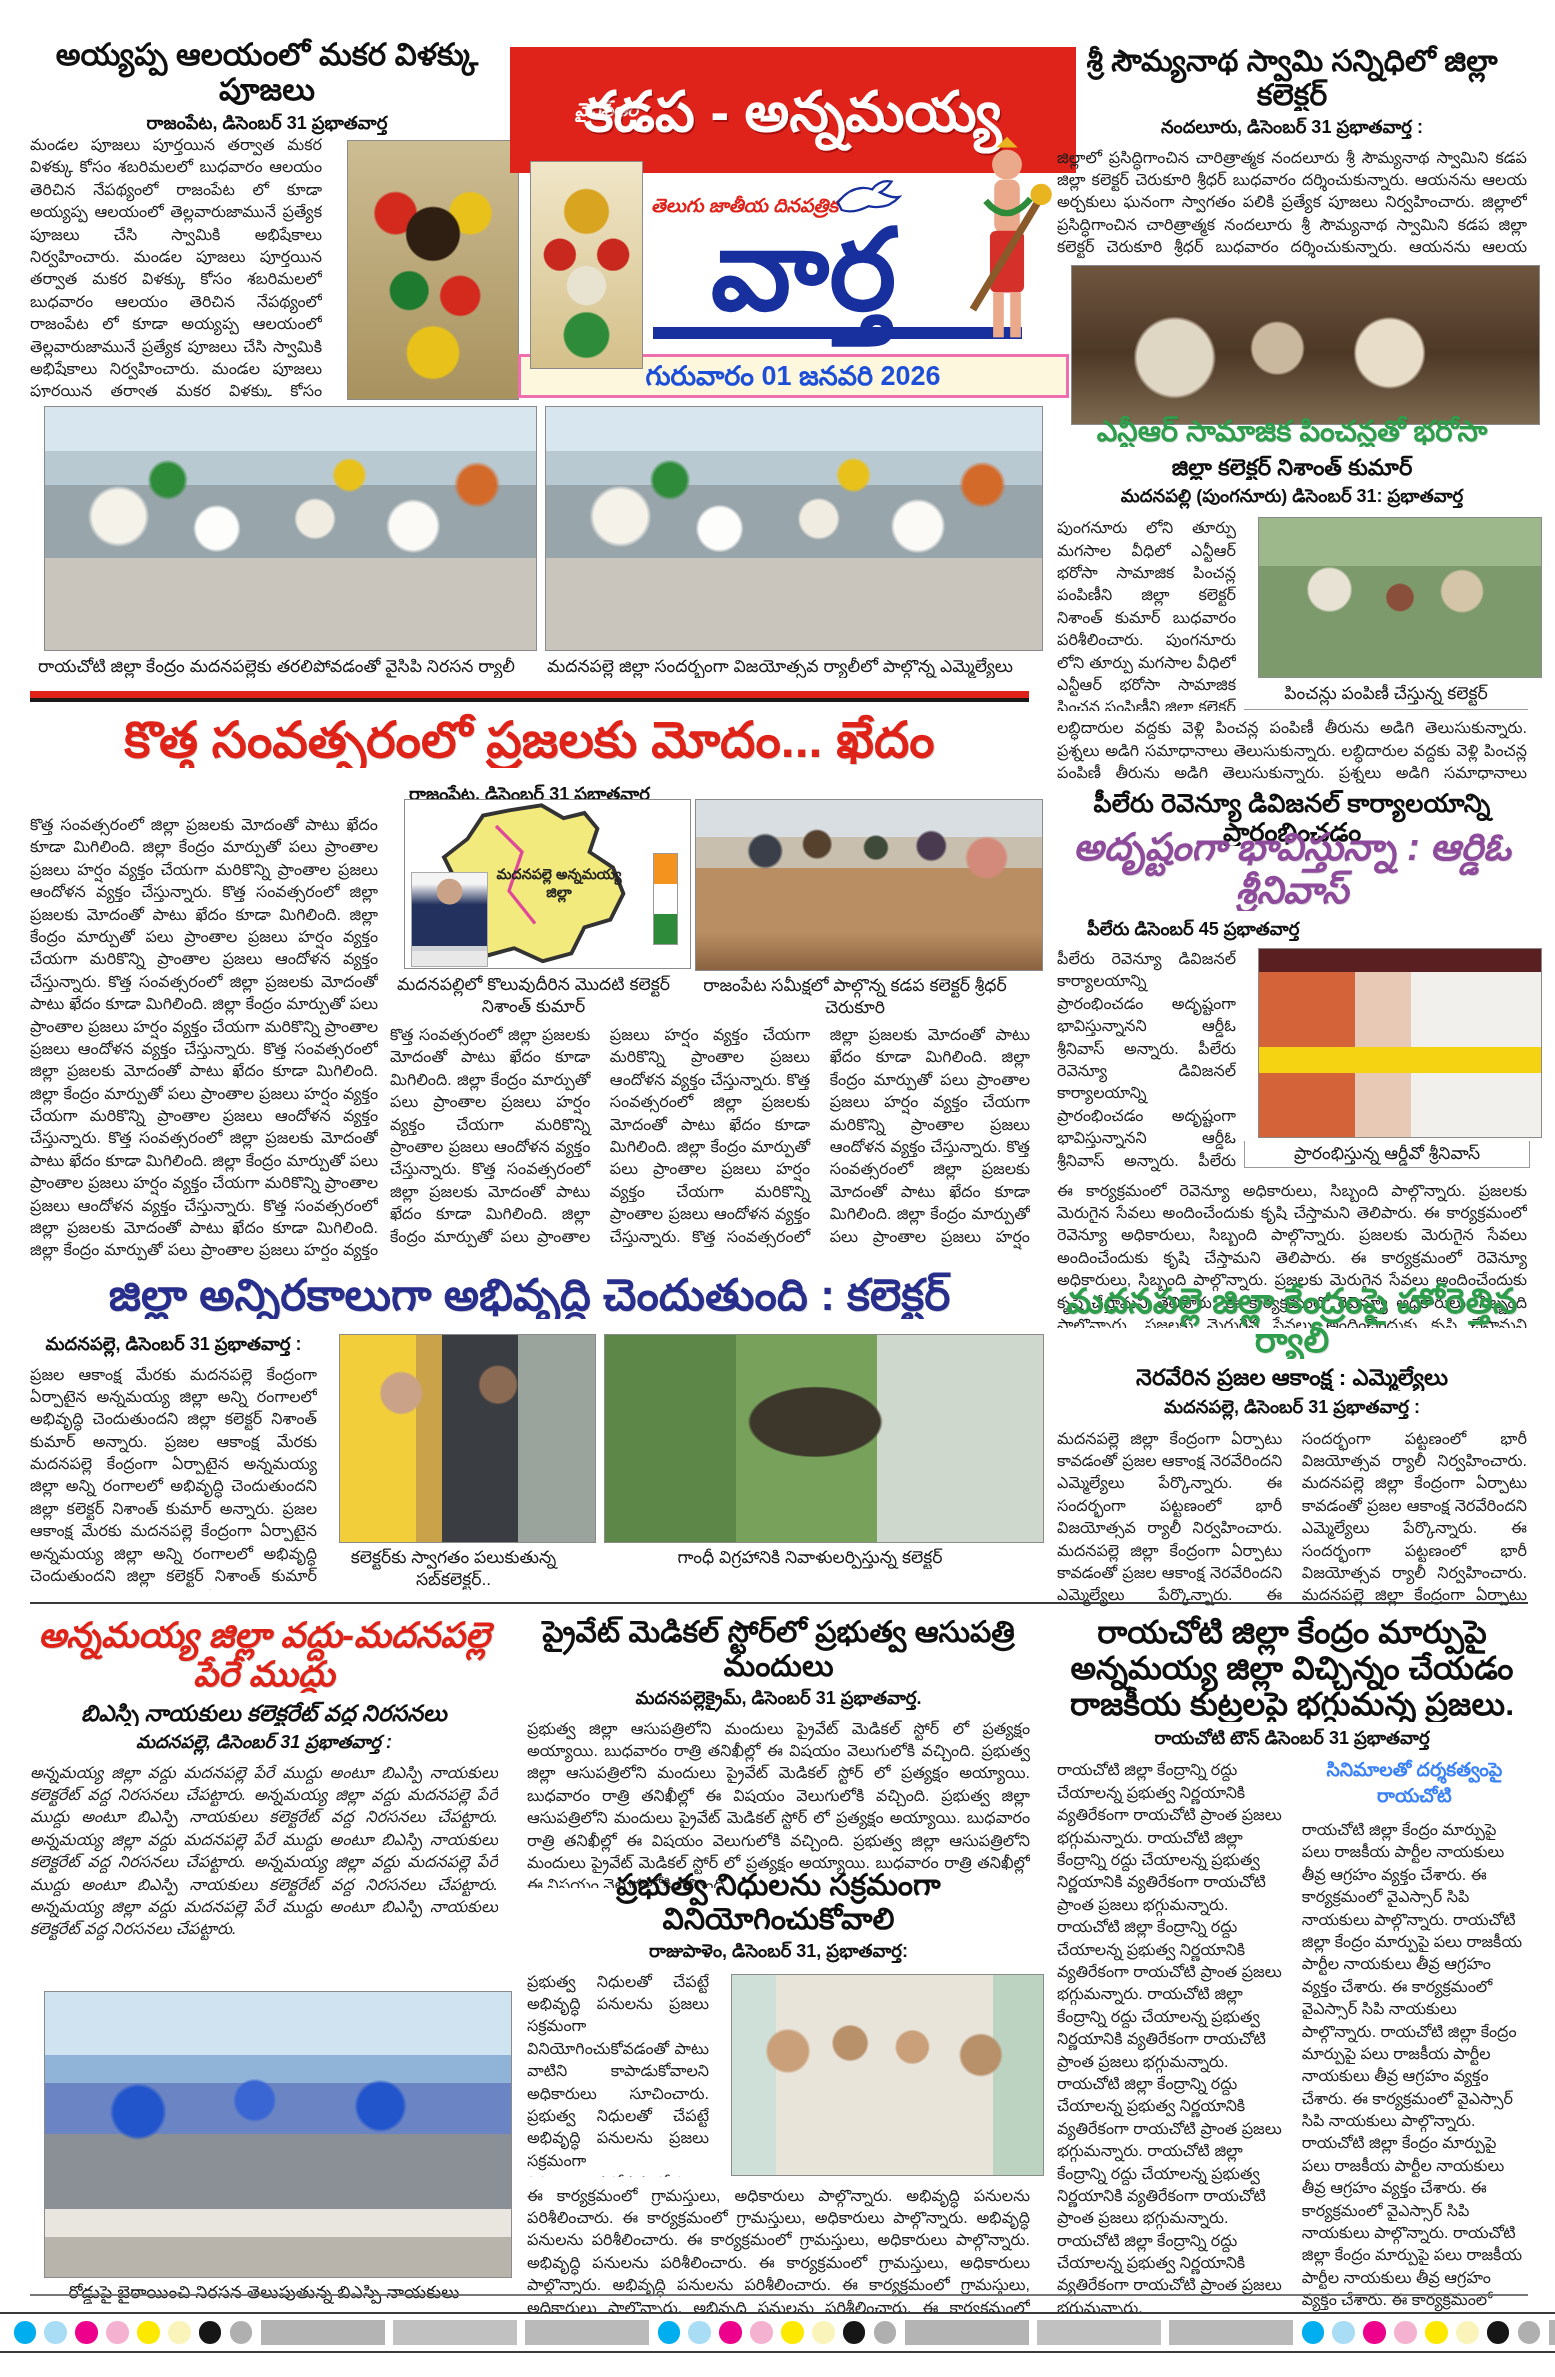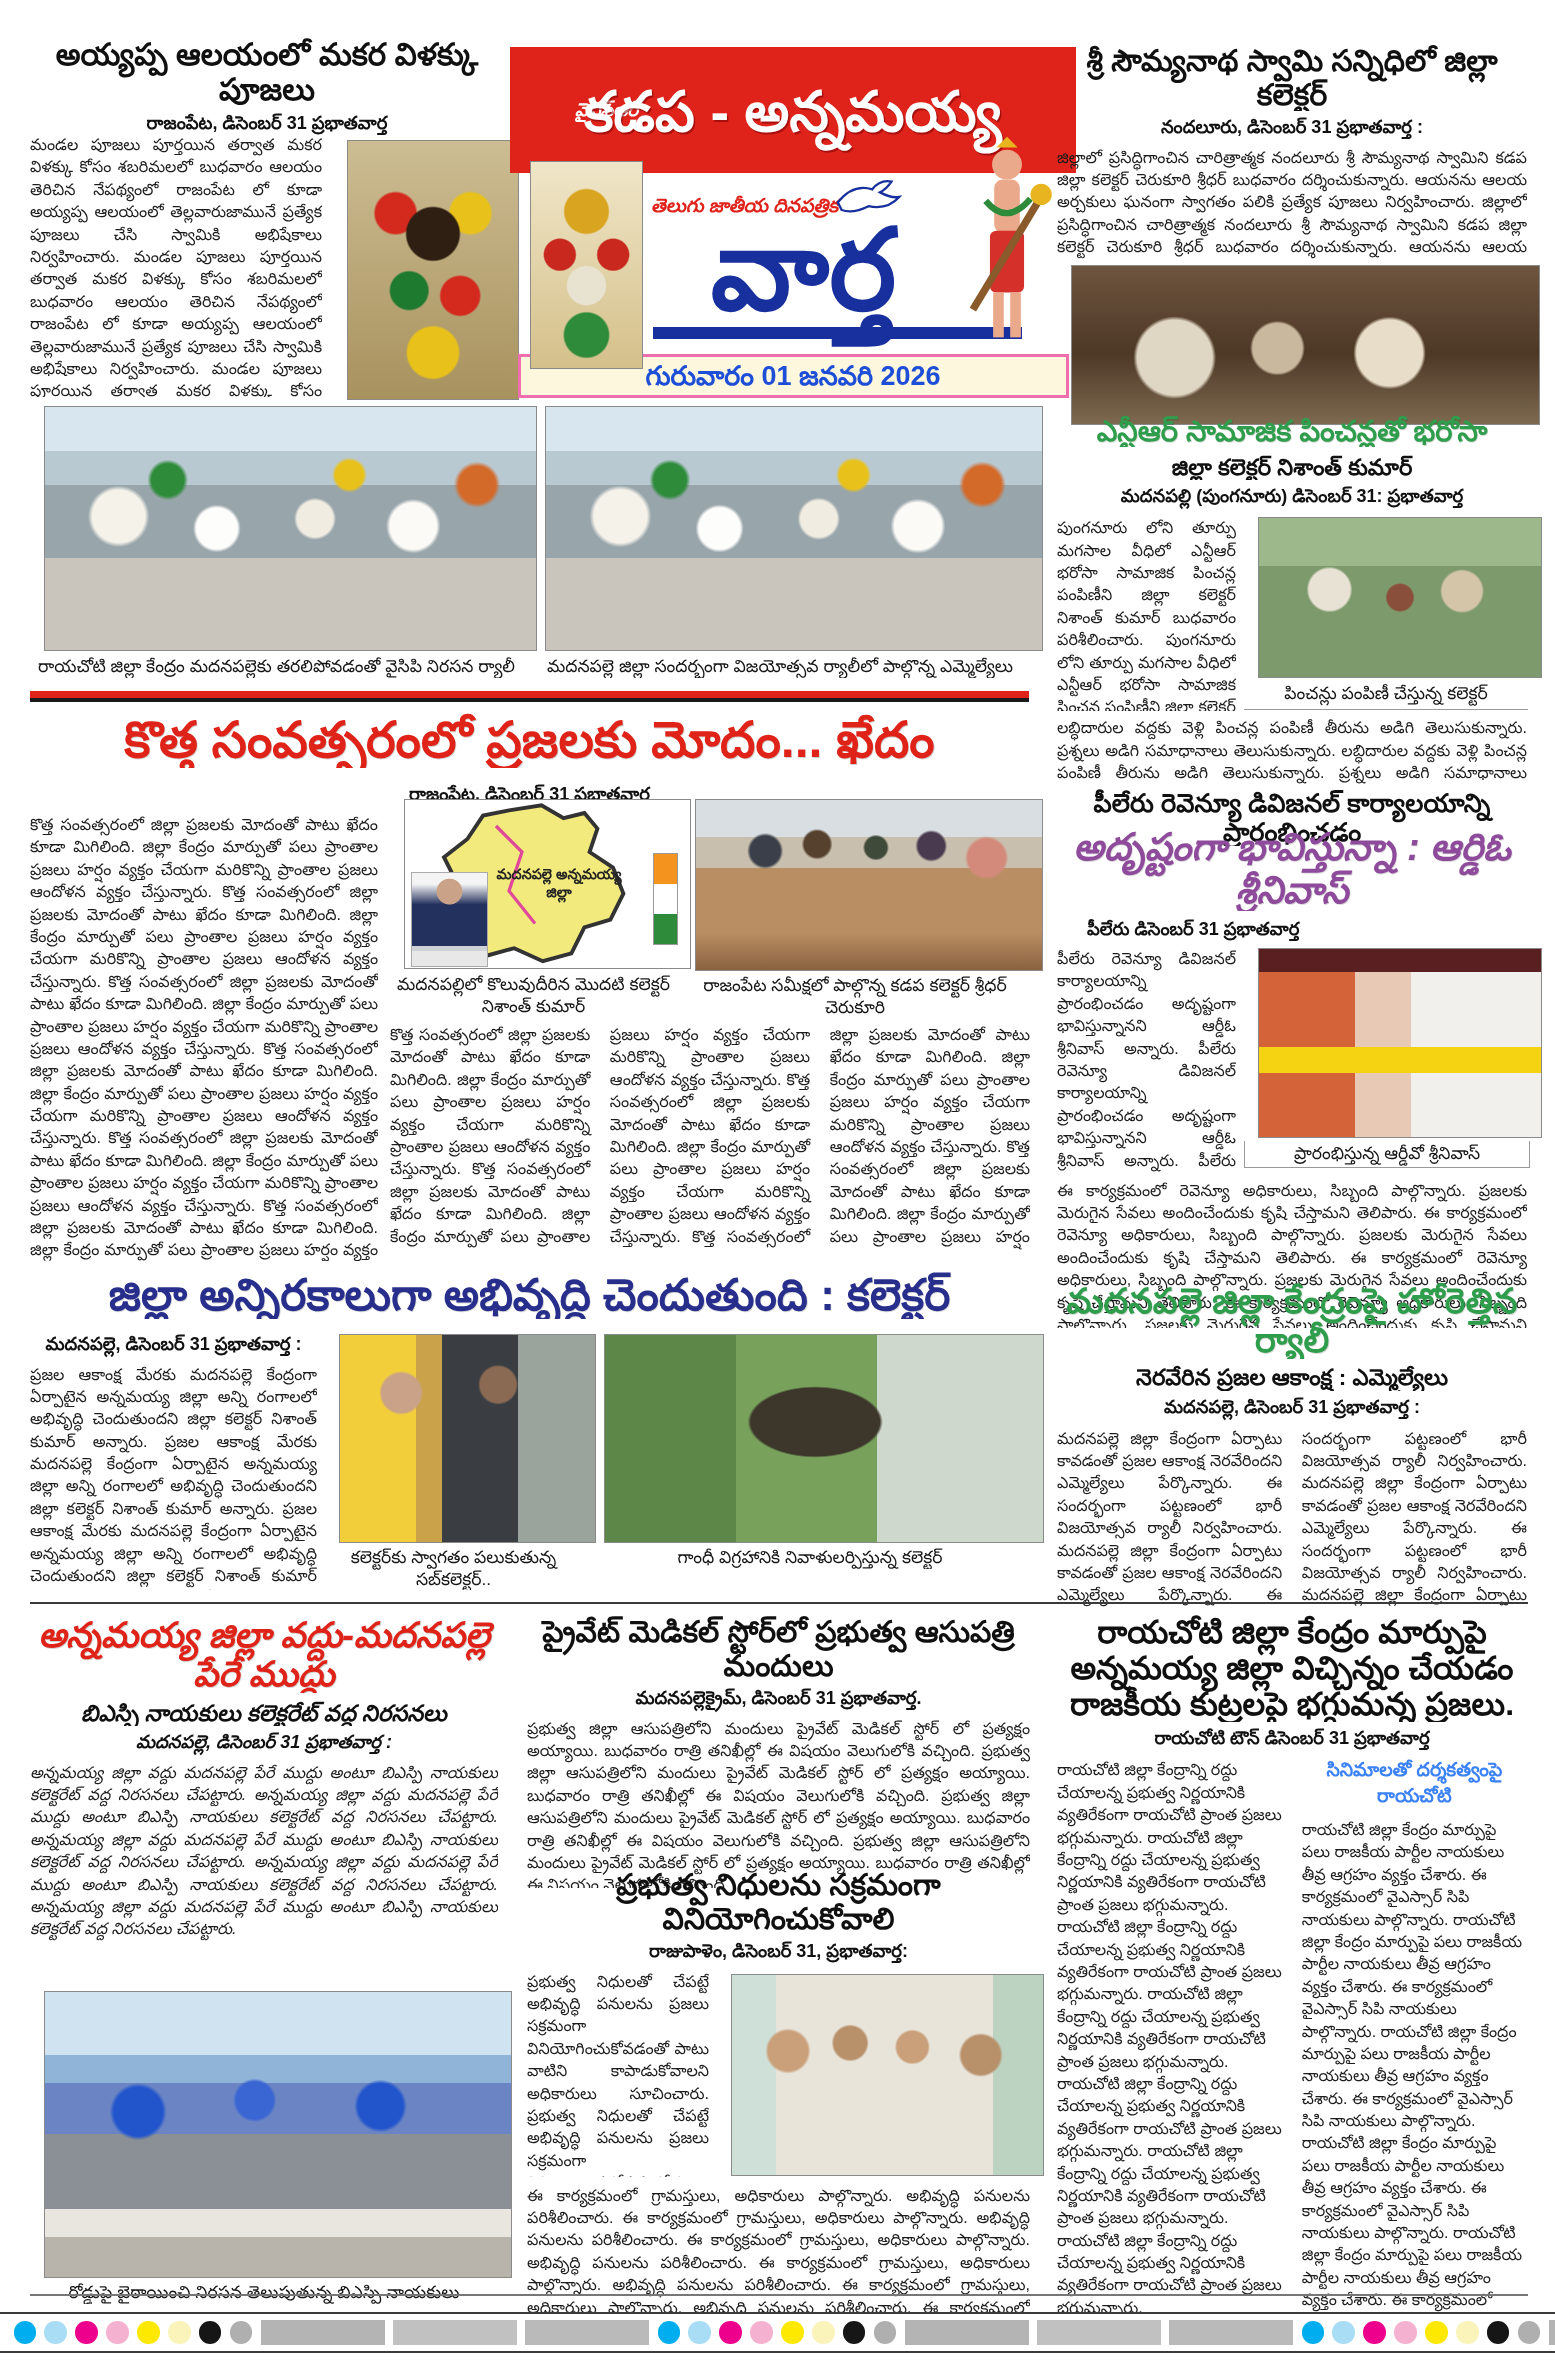--- a/index.html
+++ b/index.html
@@ -181,21 +181,21 @@
       <div class="body" style="position:absolute;left:0;top:0;width:179px;height:194px;">పుంగనూరు లోని తూర్పు మగసాల వీధిలో ఎన్టీఆర్ భరోసా సామాజిక పించన్ల పంపిణీని జిల్లా కలెక్టర్ నిశాంత్ కుమార్ బుధవారం పరిశీలించారు.  పుంగనూరు లోని తూర్పు మగసాల వీధిలో ఎన్టీఆర్ భరోసా సామాజిక పించన్ల పంపిణీని జిల్లా కలెక్టర్ నిశాంత్ కుమార్ బుధవారం పరిశీలించారు.  పుంగనూరు లోని తూర్పు మగసాల వీధిలో ఎన్టీఆర్ భరోసా సామాజిక పించన్ల పంపిణీని జిల్లా కలెక్టర్ నిశాంత్ కుమార్ బుధవారం పరిశీలించారు.  </div>
       <div class="ph ph-pension abs" style="left:187px;top:0;width:284px;height:161px;"></div>
       <div class="cap abs" style="left:187px;top:166px;width:284px;border-bottom:1.5px solid #9a9a9a;padding-bottom:4.5px;">పించన్లు పంపిణీ చేస్తున్న కలెక్టర్</div>
     </div>
     <div class="body" style="height:69px;margin-top:3px;">లబ్ధిదారుల వద్దకు వెళ్లి పించన్ల పంపిణీ తీరును అడిగి తెలుసుకున్నారు. ప్రశ్నలు అడిగి సమాధానాలు తెలుసుకున్నారు.  లబ్ధిదారుల వద్దకు వెళ్లి పించన్ల పంపిణీ తీరును అడిగి తెలుసుకున్నారు. ప్రశ్నలు అడిగి సమాధానాలు తెలుసుకున్నారు.  </div>
   </div>
 
   <div class="hl hl-black abs" style="left:1057px;top:789px;width:470px;font-size:25.6px;">పీలేరు రెవెన్యూ డివిజనల్ కార్యాలయాన్ని ప్రారంభించడం</div>
   <div class="abs" style="left:1057px;top:826px;width:470px;">
     <div class="hl hl-purple" style="font-size:38px;font-style:italic;">అదృష్టంగా భావిస్తున్నా :  ఆర్డిఓ శ్రీనివాస్</div>
-    <div class="dl" style="margin-top:7.5px;text-align:left;padding-left:30px;">పీలేరు డిసెంబర్ 31 ప్రభాతవార్త</div>
+    <div class="dl" style="margin-top:7.5px;text-align:left;padding-left:30px;">పీలేరు డిసెంబర్ 45 ప్రభాతవార్త</div>
     <div style="position:relative;height:227px;margin-top:4.5px;">
       <div class="body" style="position:absolute;left:0;top:0;width:179px;height:226px;">పీలేరు రెవెన్యూ డివిజనల్ కార్యాలయాన్ని ప్రారంభించడం అదృష్టంగా భావిస్తున్నానని ఆర్డీఓ శ్రీనివాస్ అన్నారు.  పీలేరు రెవెన్యూ డివిజనల్ కార్యాలయాన్ని ప్రారంభించడం అదృష్టంగా భావిస్తున్నానని ఆర్డీఓ శ్రీనివాస్ అన్నారు.  పీలేరు రెవెన్యూ డివిజనల్ కార్యాలయాన్ని ప్రారంభించడం అదృష్టంగా భావిస్తున్నానని ఆర్డీఓ శ్రీనివాస్ అన్నారు.  పీలేరు రెవెన్యూ డివిజనల్ కార్యాలయాన్ని ప్రారంభించడం అదృష్టంగా భావిస్తున్నానని ఆర్డీఓ శ్రీనివాస్ అన్నారు.  </div>
       <div class="ph ph-rdo abs" style="left:187px;top:0;width:284px;height:190px;"></div>
       <div class="cap abs" style="left:187px;top:193px;width:284px;border:0.8px solid #999;border-top:none;padding:2.3px 0;">ప్రారంభిస్తున్న ఆర్డీవో శ్రీనివాస్</div>
     </div>
     <div class="body" style="height:148px;margin-top:4.5px;">ఈ కార్యక్రమంలో రెవెన్యూ అధికారులు, సిబ్బంది పాల్గొన్నారు. ప్రజలకు మెరుగైన సేవలు అందించేందుకు కృషి చేస్తామని తెలిపారు.  ఈ కార్యక్రమంలో రెవెన్యూ అధికారులు, సిబ్బంది పాల్గొన్నారు. ప్రజలకు మెరుగైన సేవలు అందించేందుకు కృషి చేస్తామని తెలిపారు.  ఈ కార్యక్రమంలో రెవెన్యూ అధికారులు, సిబ్బంది పాల్గొన్నారు. ప్రజలకు మెరుగైన సేవలు అందించేందుకు కృషి చేస్తామని తెలిపారు.  ఈ కార్యక్రమంలో రెవెన్యూ అధికారులు, సిబ్బంది పాల్గొన్నారు. ప్రజలకు మెరుగైన సేవలు అందించేందుకు కృషి చేస్తామని తెలిపారు.  </div>
   </div>
 
   <div class="abs" style="left:30px;top:691px;width:999px;height:7.5px;background:var(--headline_red);"></div>
   <div class="abs" style="left:30px;top:698px;width:999px;height:3.8px;background:#1a1a1a;"></div>

